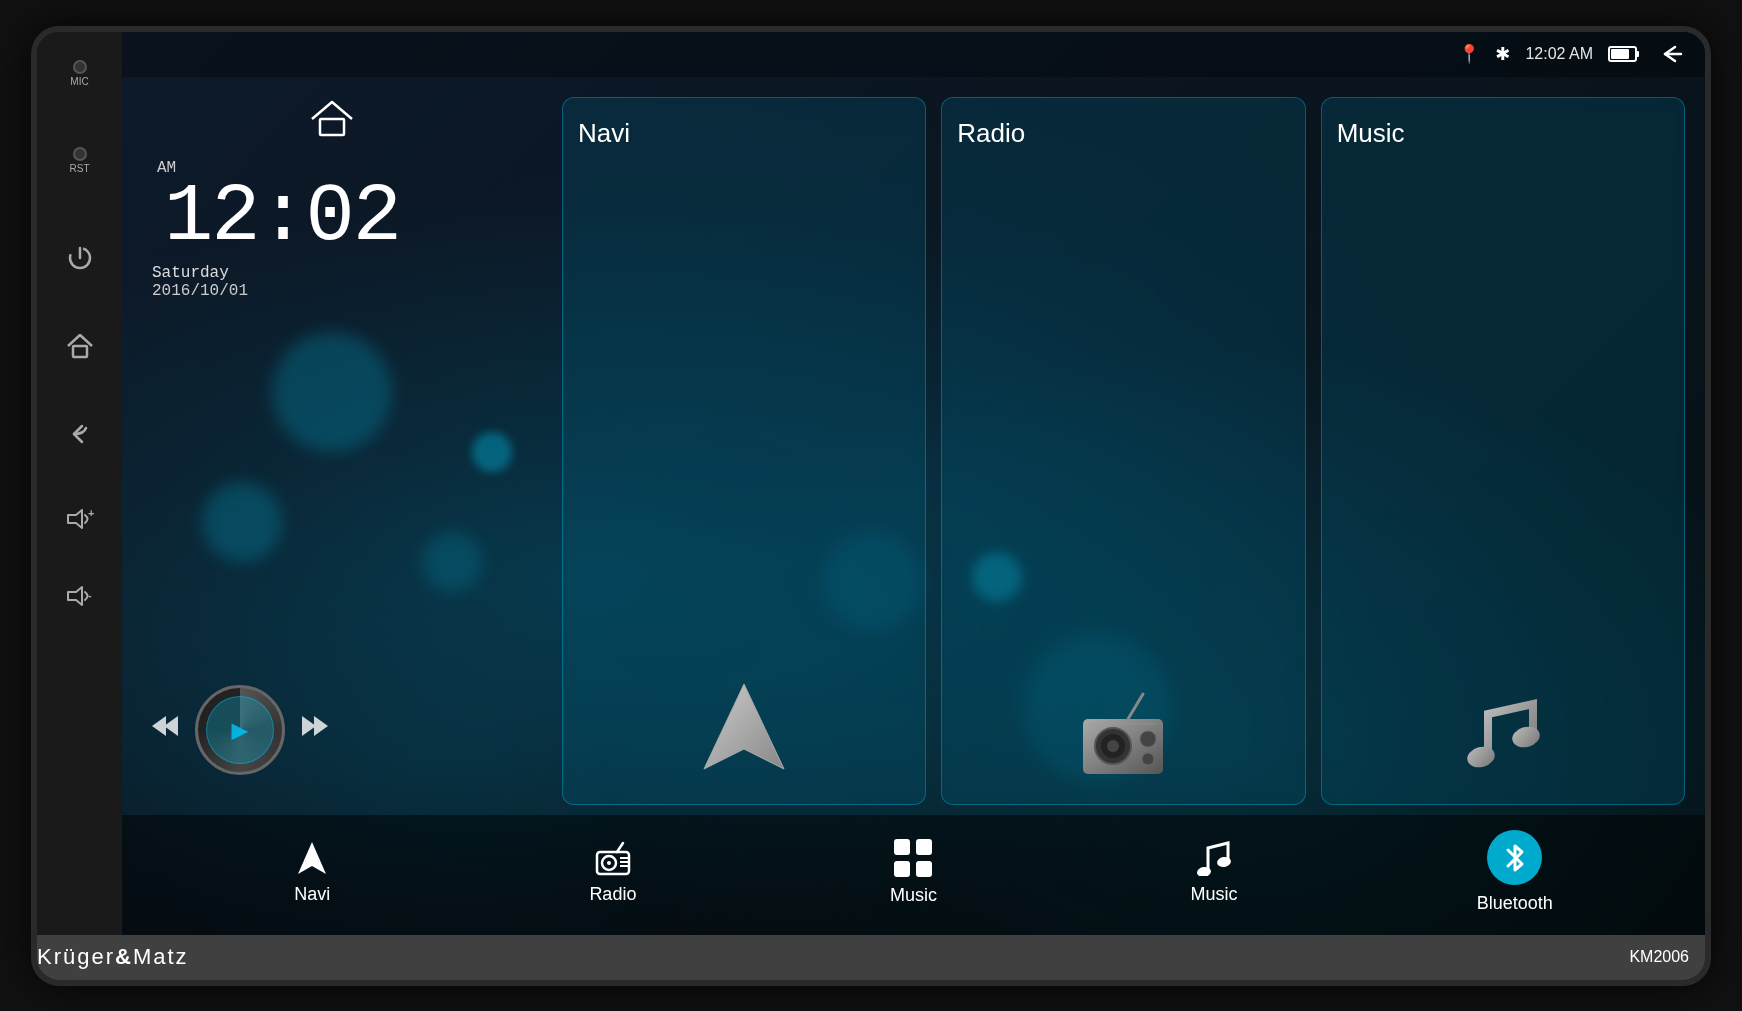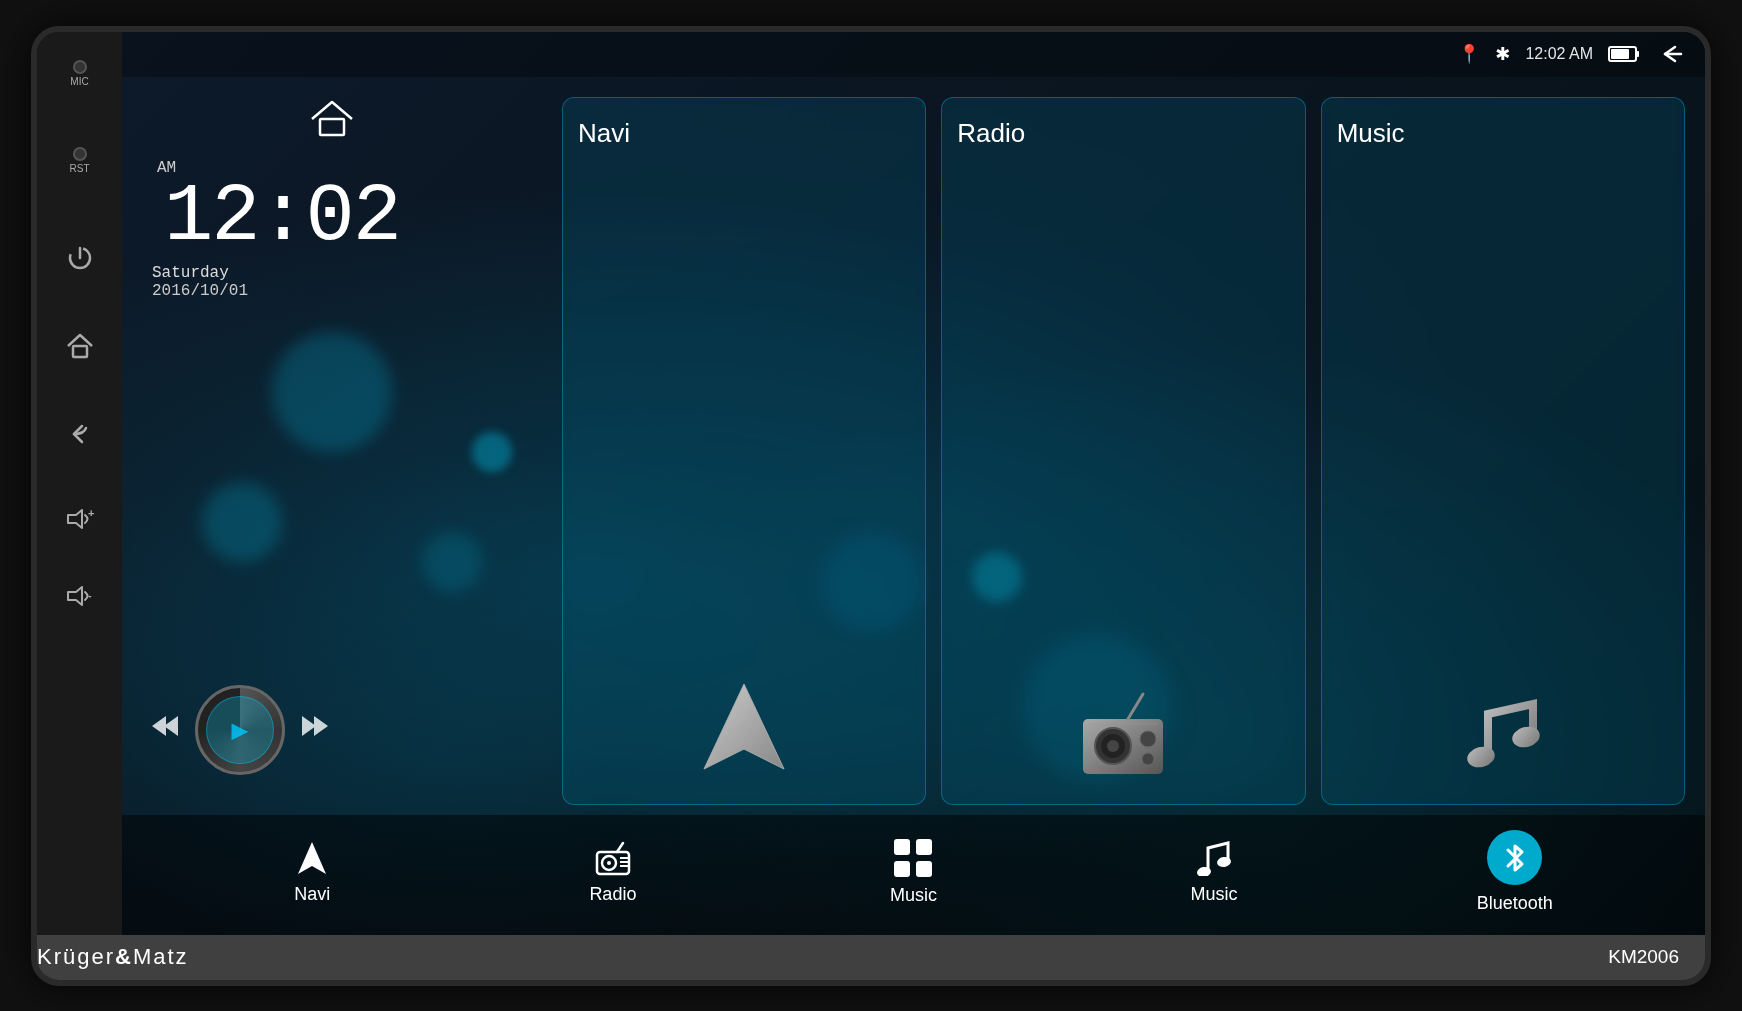--- a/index.html
+++ b/index.html
@@ -324,23 +324,23 @@
       font-weight: 300;
       letter-spacing: 2px;
     }
 
     .brand-name strong {
       font-weight: 700;
     }
 
     .model-number {
       position: absolute;
-      right: 26px;
-      color: white;
-      font-size: 19px;
+      right: 16px;
+      color: white;
+      font-size: 16px;
       font-weight: 500;
     }
   </style>
 </head>
 <body>
 
 <div class="device">
   <div class="device-inner">
 
     <div class="left-controls">

